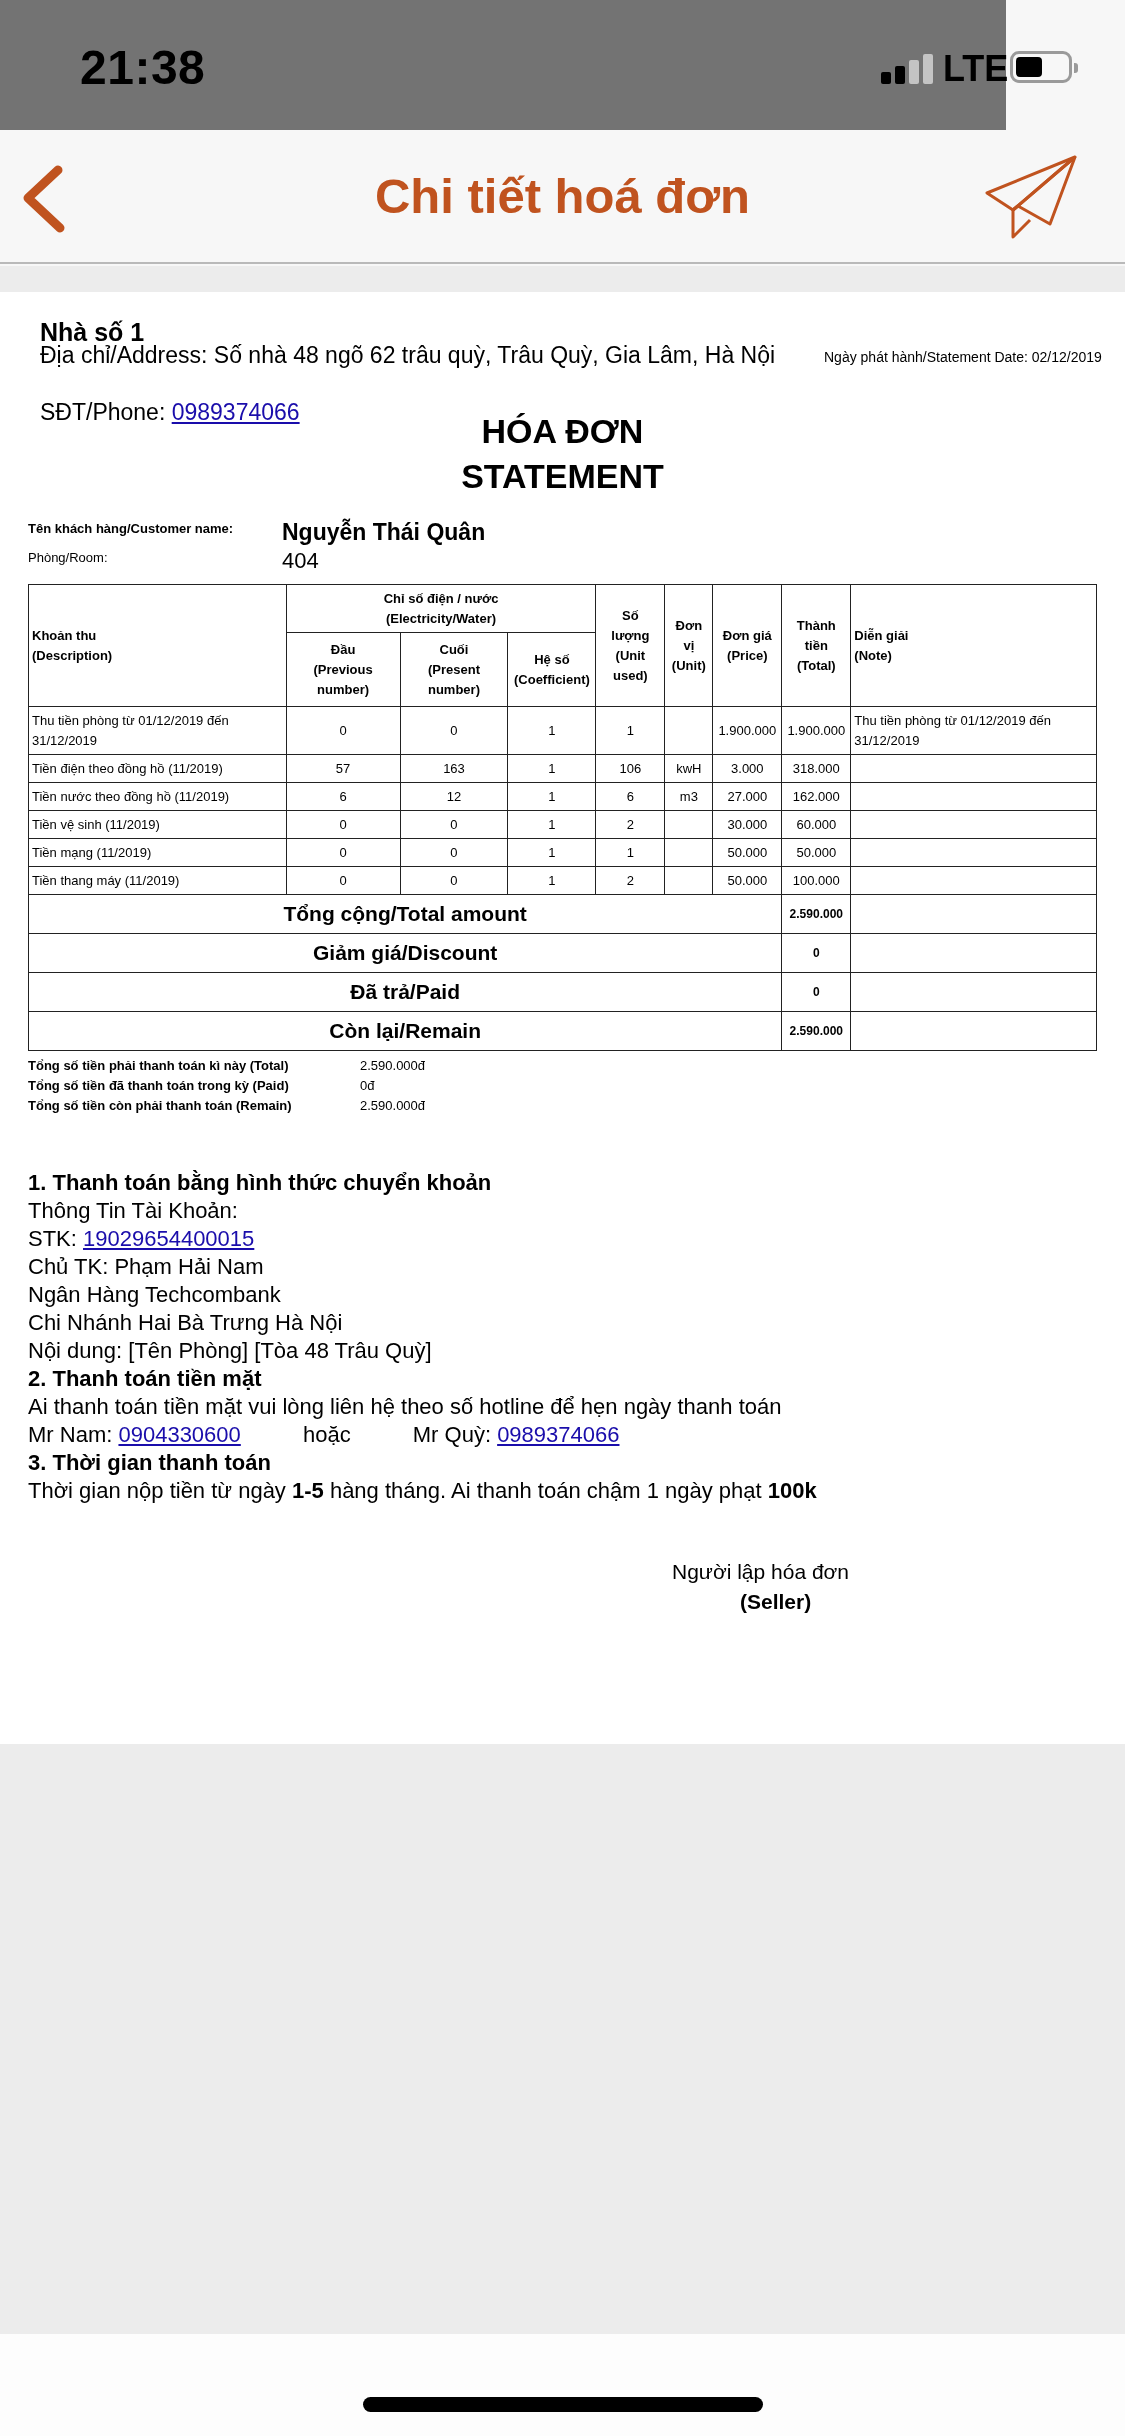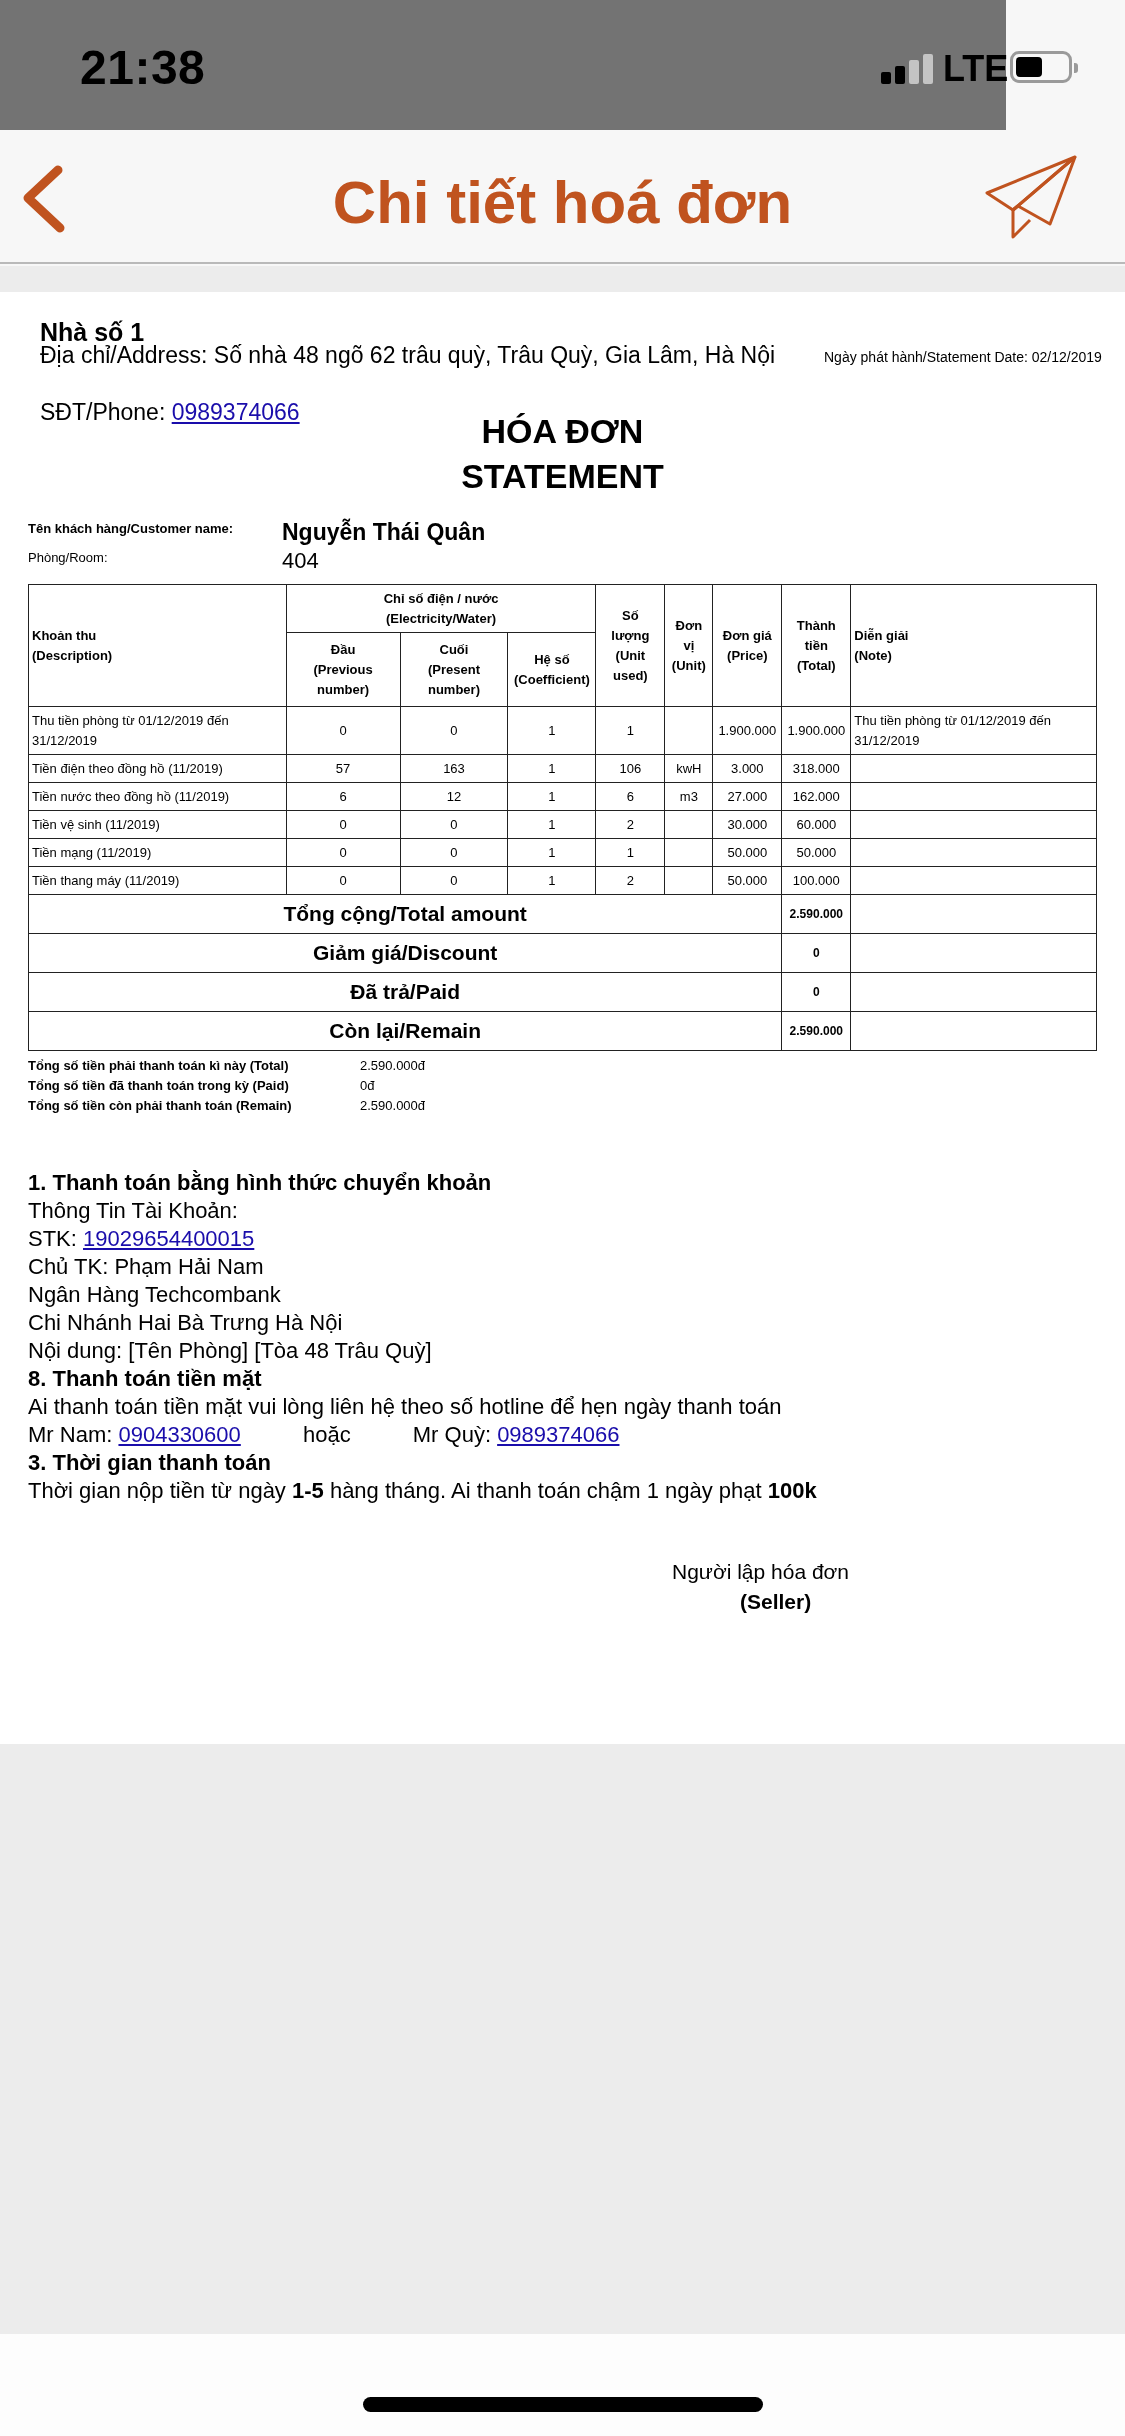--- a/index.html
+++ b/index.html
@@ -12,21 +12,21 @@
   .signal { position: absolute; left: 881px; top: 54px; width: 52px; height: 30px; }
   .signal span { position: absolute; bottom: 0; width: 10px; border-radius: 2px; }
   .lte { position: absolute; left: 943px; top: 48px; font-size: 36px; font-weight: bold; }
   .battery { position: absolute; left: 1010px; top: 51px; width: 62px; height: 32px; border: 3px solid #9a9a9a; border-radius: 9px; }
   .battery .fill { position: absolute; left: 3px; top: 3px; width: 26px; height: 20px; background: #000; border-radius: 4px; }
   .battery .nub { position: absolute; right: -9px; top: 9px; width: 4px; height: 10px; background: #9a9a9a; border-radius: 0 3px 3px 0; }
 
   
   .nav { position: absolute; left: 0; top: 130px; width: 1125px; height: 134px; background: #f7f7f7; border-bottom: 2px solid #b9b9b9; }
   .back-btn { position: absolute; left: 14px; top: 30px; width: 60px; height: 80px; cursor: pointer; }
-  .nav-title { position: absolute; left: 0; right: 0; top: 38px; text-align: center; font-size: 60px; font-weight: bold; color: #c0531f; }
+  .nav-title { position: absolute; left: 0; right: 0; top: 38px; text-align: center; font-size: 49px; font-weight: bold; color: #c0531f; }
   .send-btn { position: absolute; left: 975px; top: 20px; width: 110px; height: 100px; cursor: pointer; }
   .gray-strip { position: absolute; left: 0; top: 266px; width: 1125px; height: 26px; background: #ececec; }
 
   
   .doc { position: absolute; left: 0; top: 292px; width: 1125px; height: 1452px; background: #fff; }
   .abs { position: absolute; white-space: nowrap; }
   .house { left: 40px; top: 26px; font-size: 25px; font-weight: bold; }
   .address { left: 40px; top: 50px; font-size: 23px; }
   .phone { left: 40px; top: 80px; font-size: 23px; margin-top: 27px; }
   a.link { color: #1a0dab; text-decoration: underline; }
@@ -257,21 +257,21 @@
   <div class="abs summary s2"><b>Tổng số tiền đã thanh toán trong kỳ (Paid)</b><span>0đ</span></div>
   <div class="abs summary s3"><b>Tổng số tiền còn phải thanh toán (Remain)</b><span>2.590.000đ</span></div>
 
   <div class="abs pay h" style="top:878px">1. Thanh toán bằng hình thức chuyển khoản</div>
   <div class="abs pay" style="top:906px">Thông Tin Tài Khoản:</div>
   <div class="abs pay" style="top:934px"><span>STK: </span><a class="link">19029654400015</a></div>
   <div class="abs pay" style="top:962px">Chủ TK: Phạm Hải Nam</div>
   <div class="abs pay" style="top:990px">Ngân Hàng Techcombank</div>
   <div class="abs pay" style="top:1018px">Chi Nhánh Hai Bà Trưng Hà Nội</div>
   <div class="abs pay" style="top:1046px">Nội dung: [Tên Phòng] [Tòa 48 Trâu Quỳ]</div>
-  <div class="abs pay h" style="top:1074px">8. Thanh toán tiền mặt</div>
+  <div class="abs pay h" style="top:1074px">2. Thanh toán tiền mặt</div>
   <div class="abs pay" style="top:1102px">Ai thanh toán tiền mặt vui lòng liên hệ theo số hotline để hẹn ngày thanh toán</div>
   <div class="abs pay" style="top:1130px">
     <span>Mr Nam: </span><a class="link">0904330600</a>
     <span style="display:inline-block;width:56px"></span><span>hoặc</span><span style="display:inline-block;width:56px"></span>
     <span>Mr Quỳ: </span><a class="link">0989374066</a>
   </div>
   <div class="abs pay h" style="top:1158px">3. Thời gian thanh toán</div>
   <div class="abs pay" style="top:1186px">
     <span>Thời gian nộp tiền từ ngày </span><b>1-5</b><span> hàng tháng. Ai thanh toán chậm 1 ngày phạt </span><b>100k</b>
   </div>

